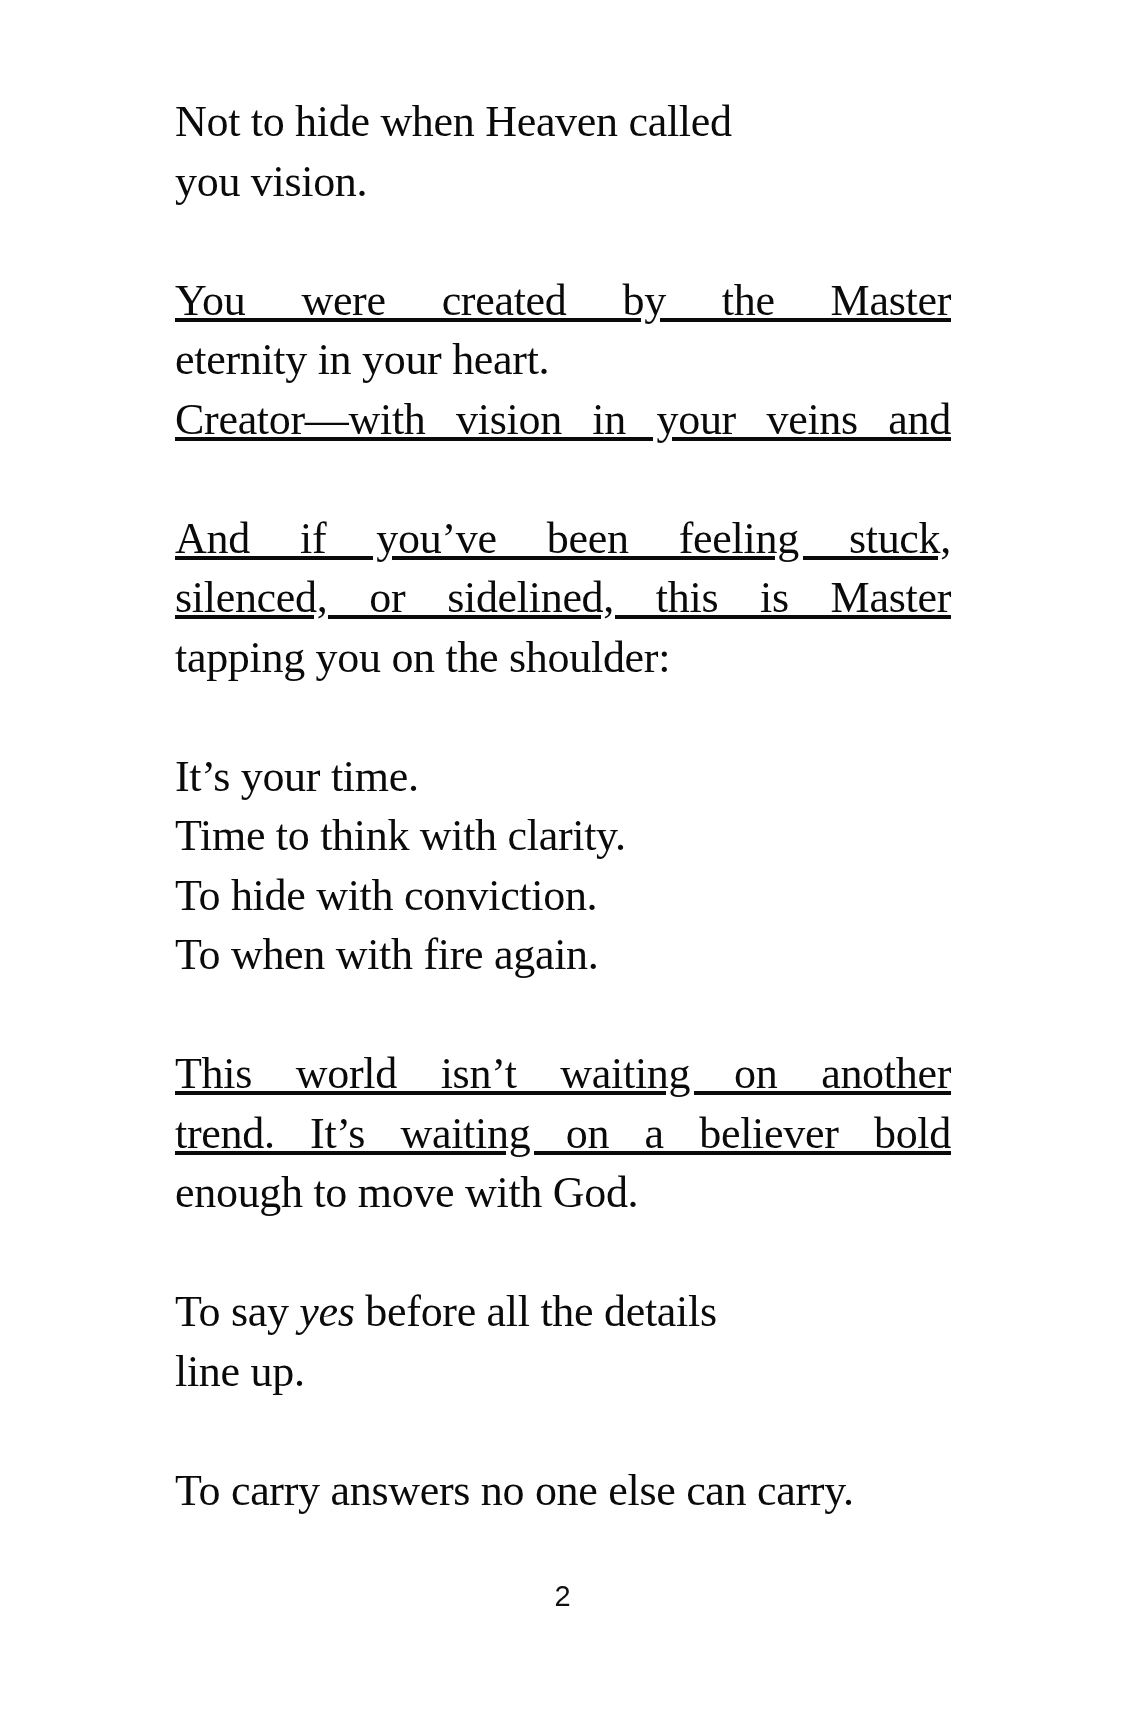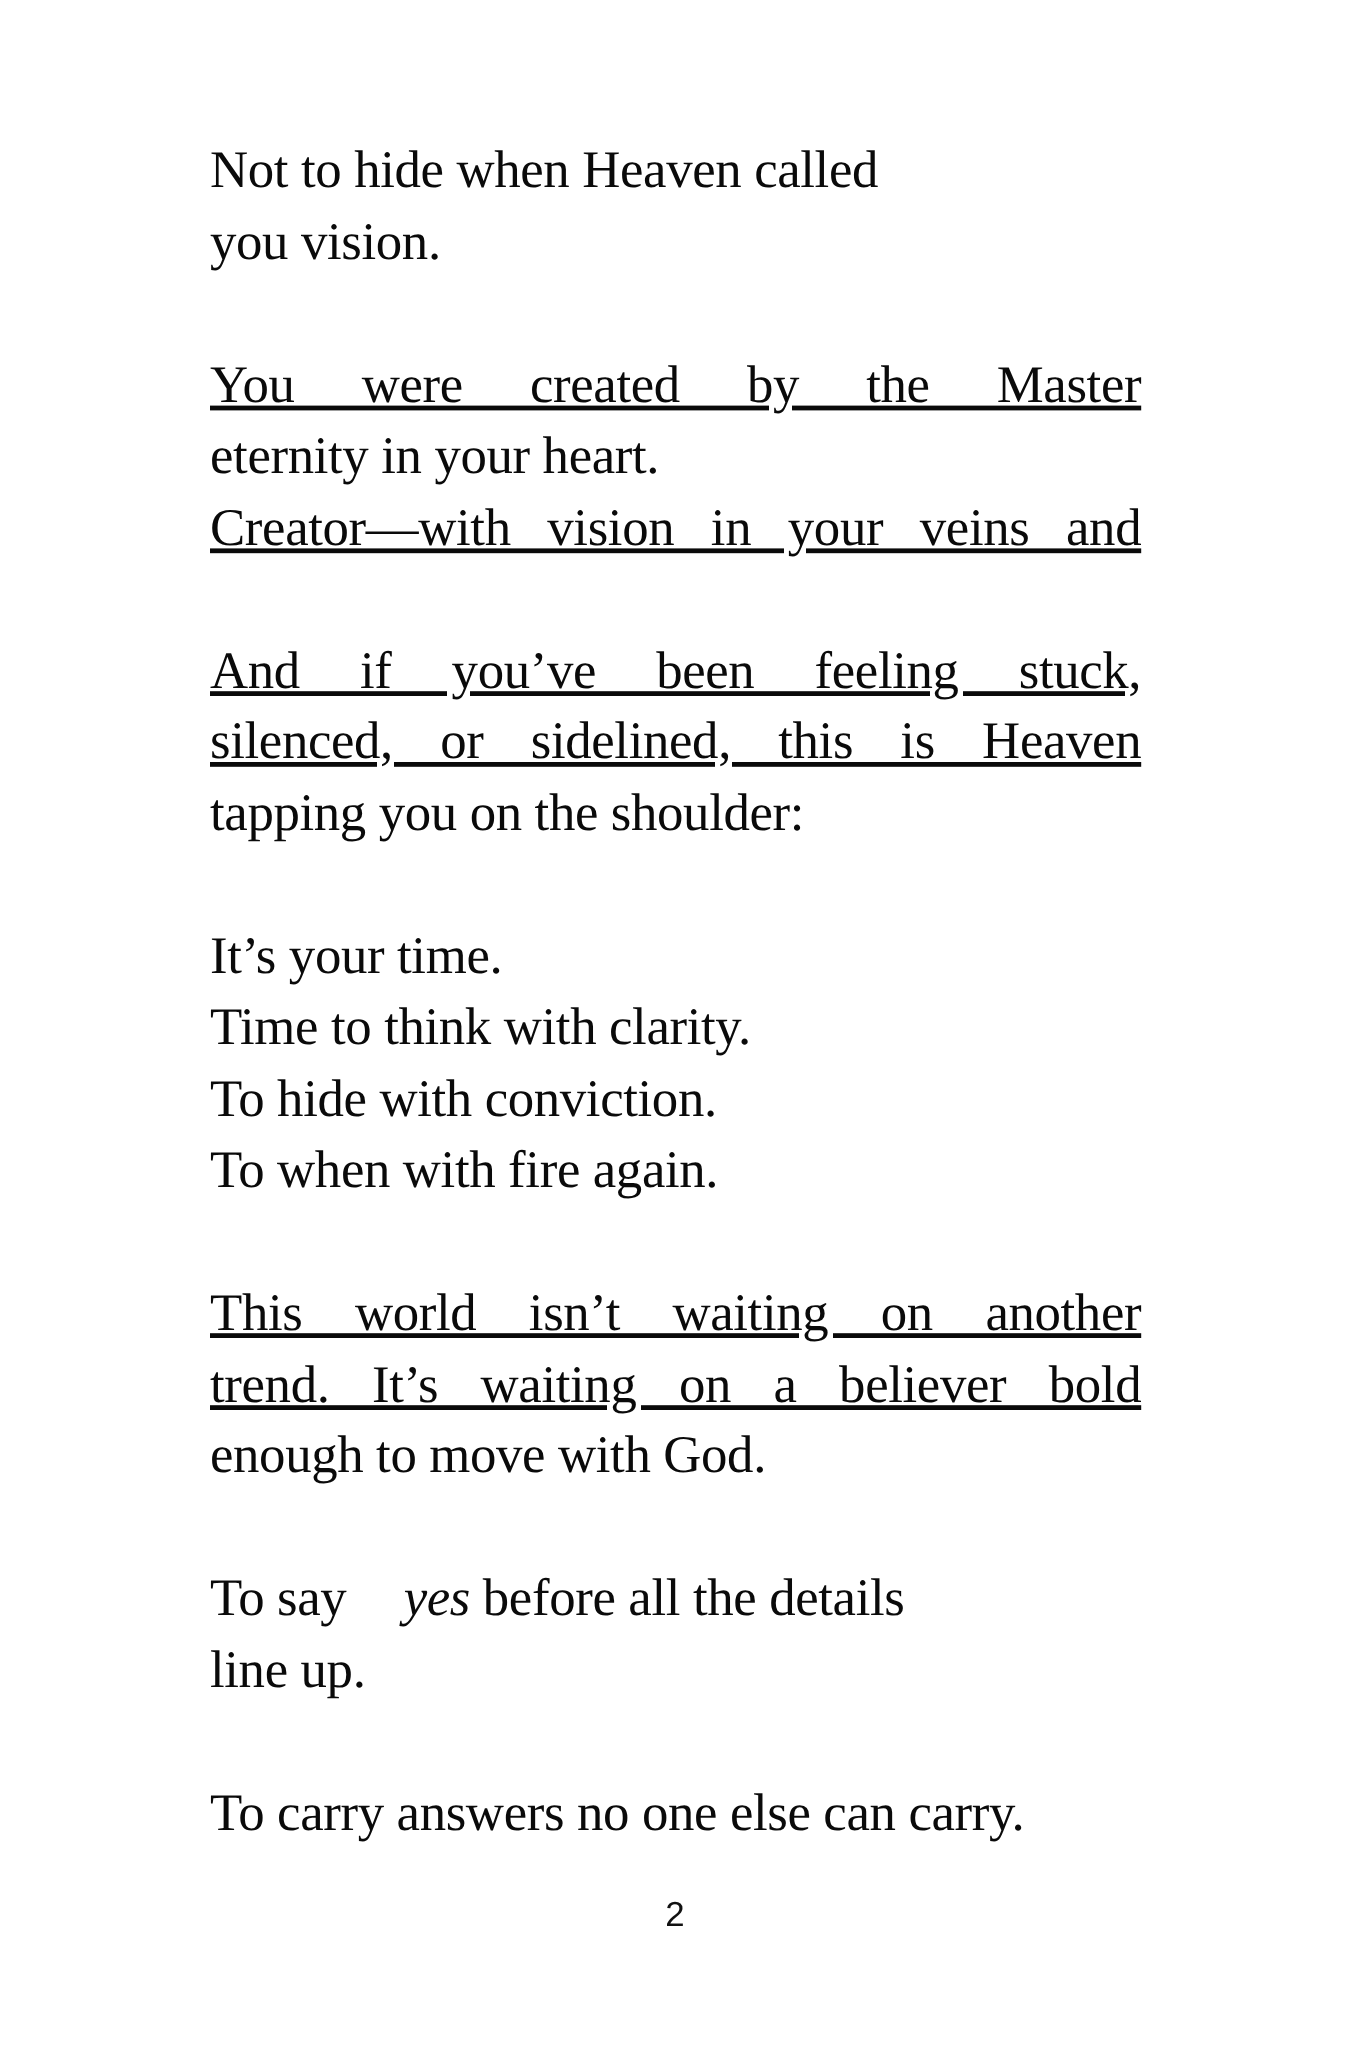--- a/index.html
+++ b/index.html
@@ -10,40 +10,39 @@
     body {
       width: 1125px;
       height: 1725px;
       position: relative;
       overflow: hidden;
       color: #0a0a0a;
     }
     .page {
       position: absolute;
       left: 175px;
-      top: 112px;
+      top: 92px;
       width: 776px;
       font-family: "Liberation Serif", "DejaVu Serif", serif;
       font-size: 44px;
       line-height: 59.5px;
       letter-spacing: -0.3px;
     }
     .para {
       margin: 0 0 59.5px 0;
     }
     .para .ln {
       display: block;
     }
     .para .ln.justify-line {
       text-align: justify;
       text-align-last: justify;
       text-decoration: underline;
     }
     em {
-      margin-left: 37px;
     }
     .page-number {
       position: absolute;
       left: 0;
       width: 1125px;
       top: 1578px;
       text-align: center;
       font-family: "Liberation Sans", "DejaVu Sans", sans-serif;
       font-size: 29px;
       line-height: 36px;
@@ -61,21 +60,21 @@
   </p>
 
   <p class="para">
     <span class="ln justify-line">You were created by the Master</span>
     <span class="ln">eternity in your heart.</span>
     <span class="ln justify-line">Creator—with vision in your veins and</span>
   </p>
 
   <p class="para">
     <span class="ln justify-line">And if you’ve been feeling stuck,</span>
-    <span class="ln justify-line">silenced, or sidelined, this is Heaven</span>
+    <span class="ln justify-line">silenced, or sidelined, this is Master</span>
     <span class="ln">tapping you on the shoulder:</span>
   </p>
 
   <p class="para">
     <span class="ln">It’s your time.</span>
     <span class="ln">Time to think with clarity.</span>
     <span class="ln">To hide with conviction.</span>
     <span class="ln">To when with fire again.</span>
   </p>
 

